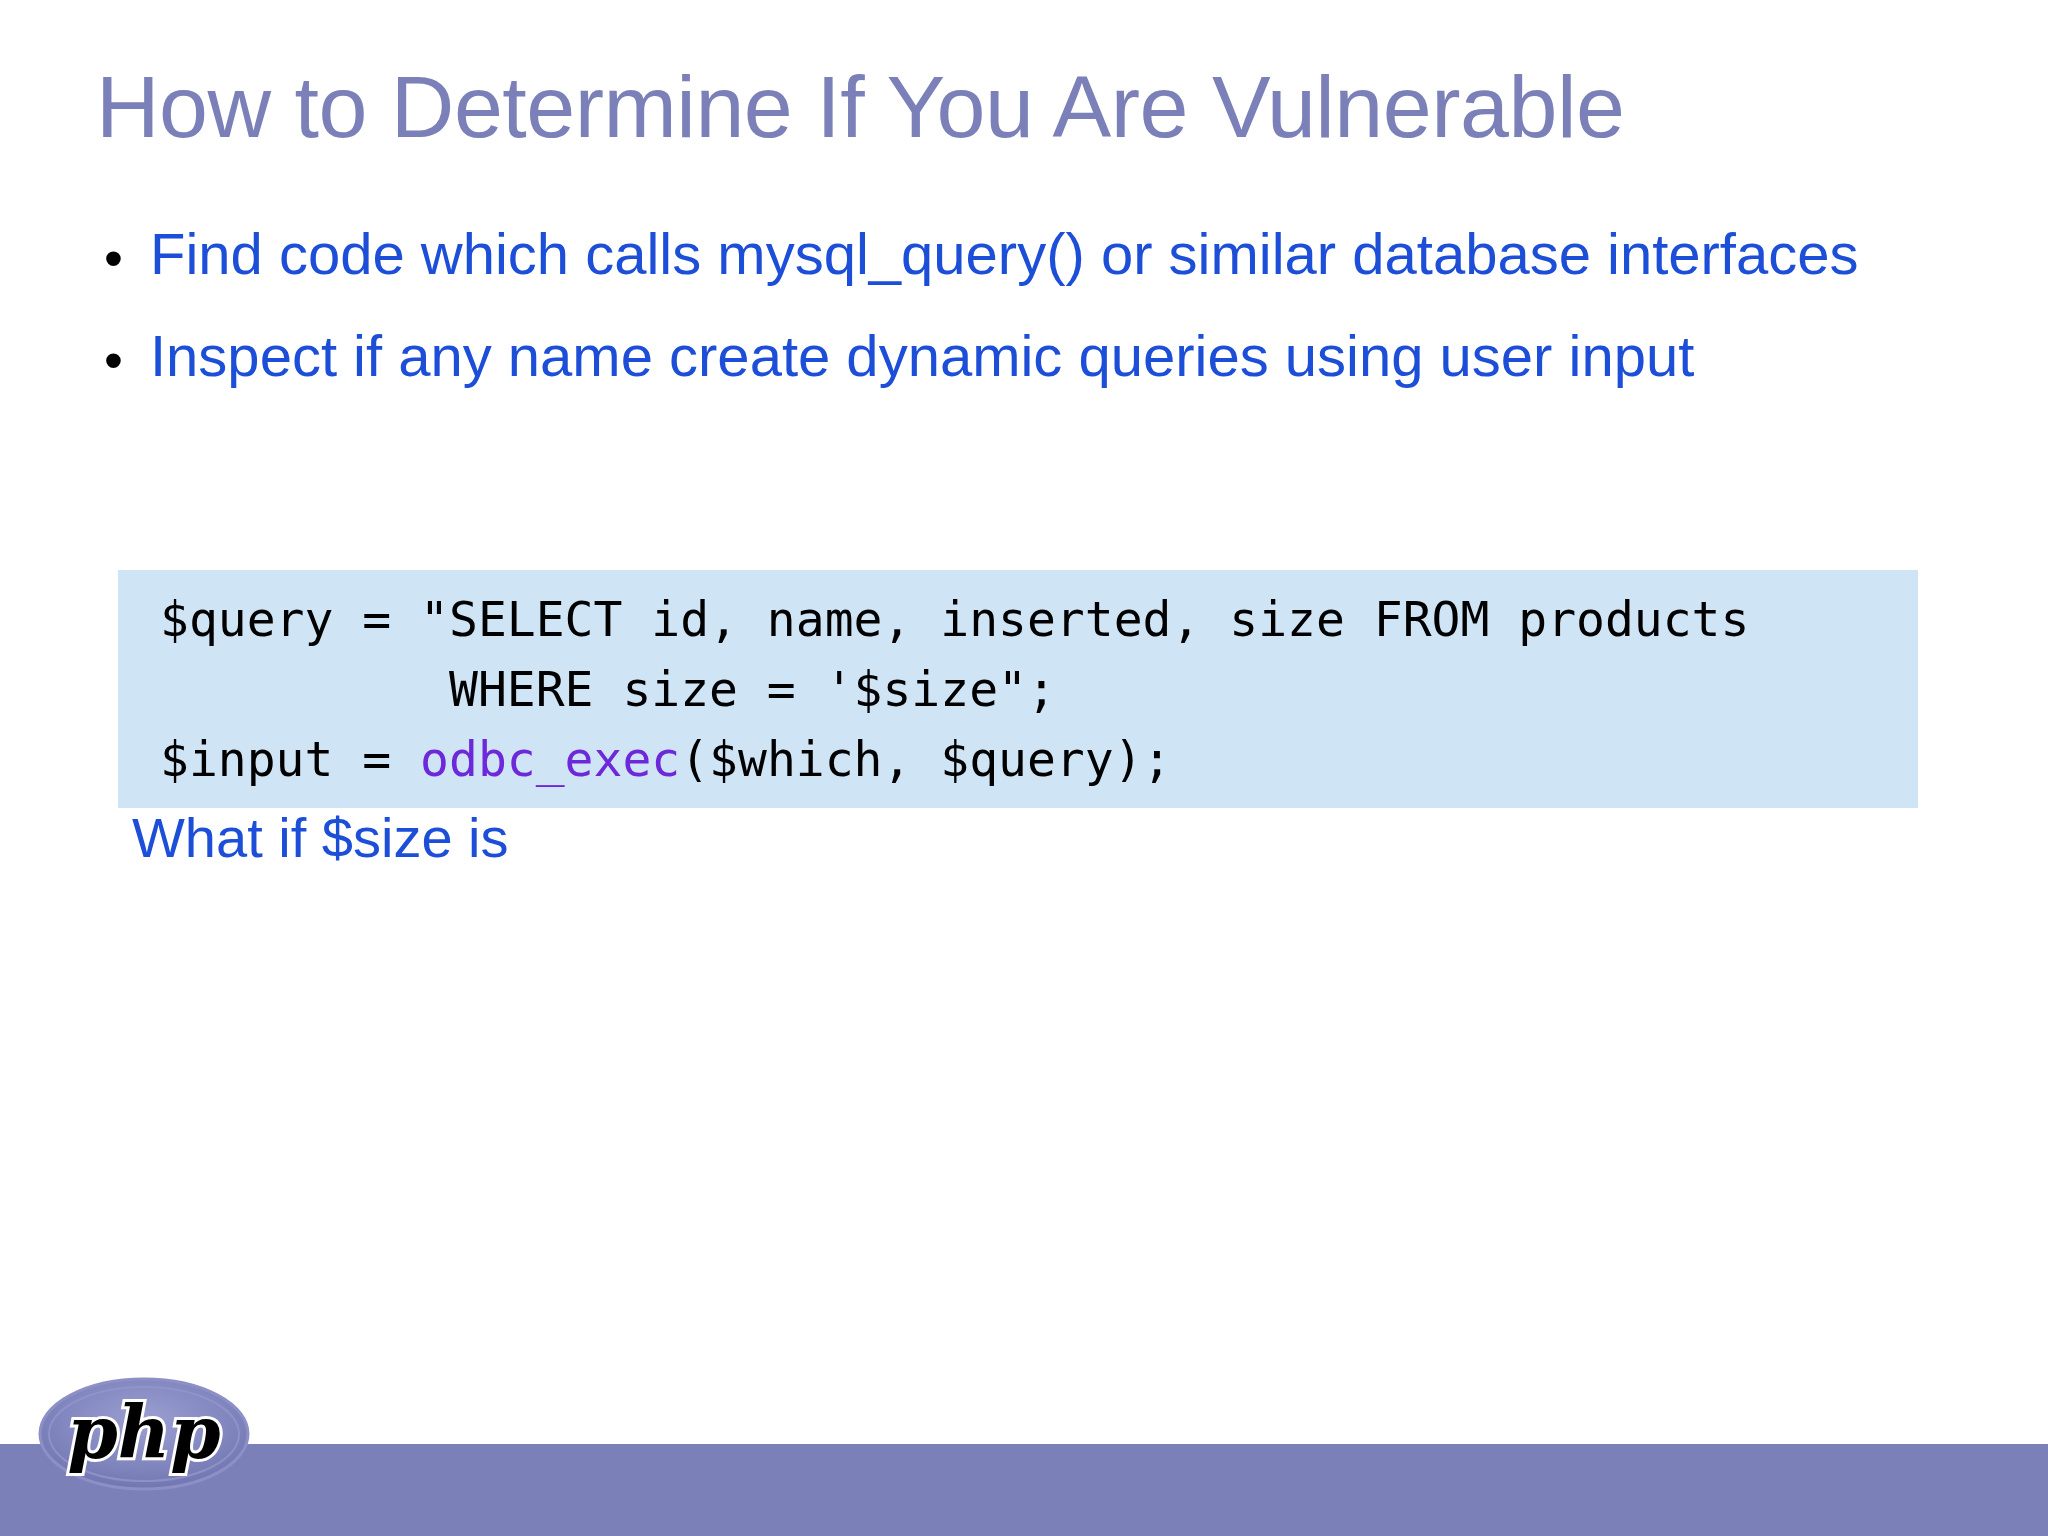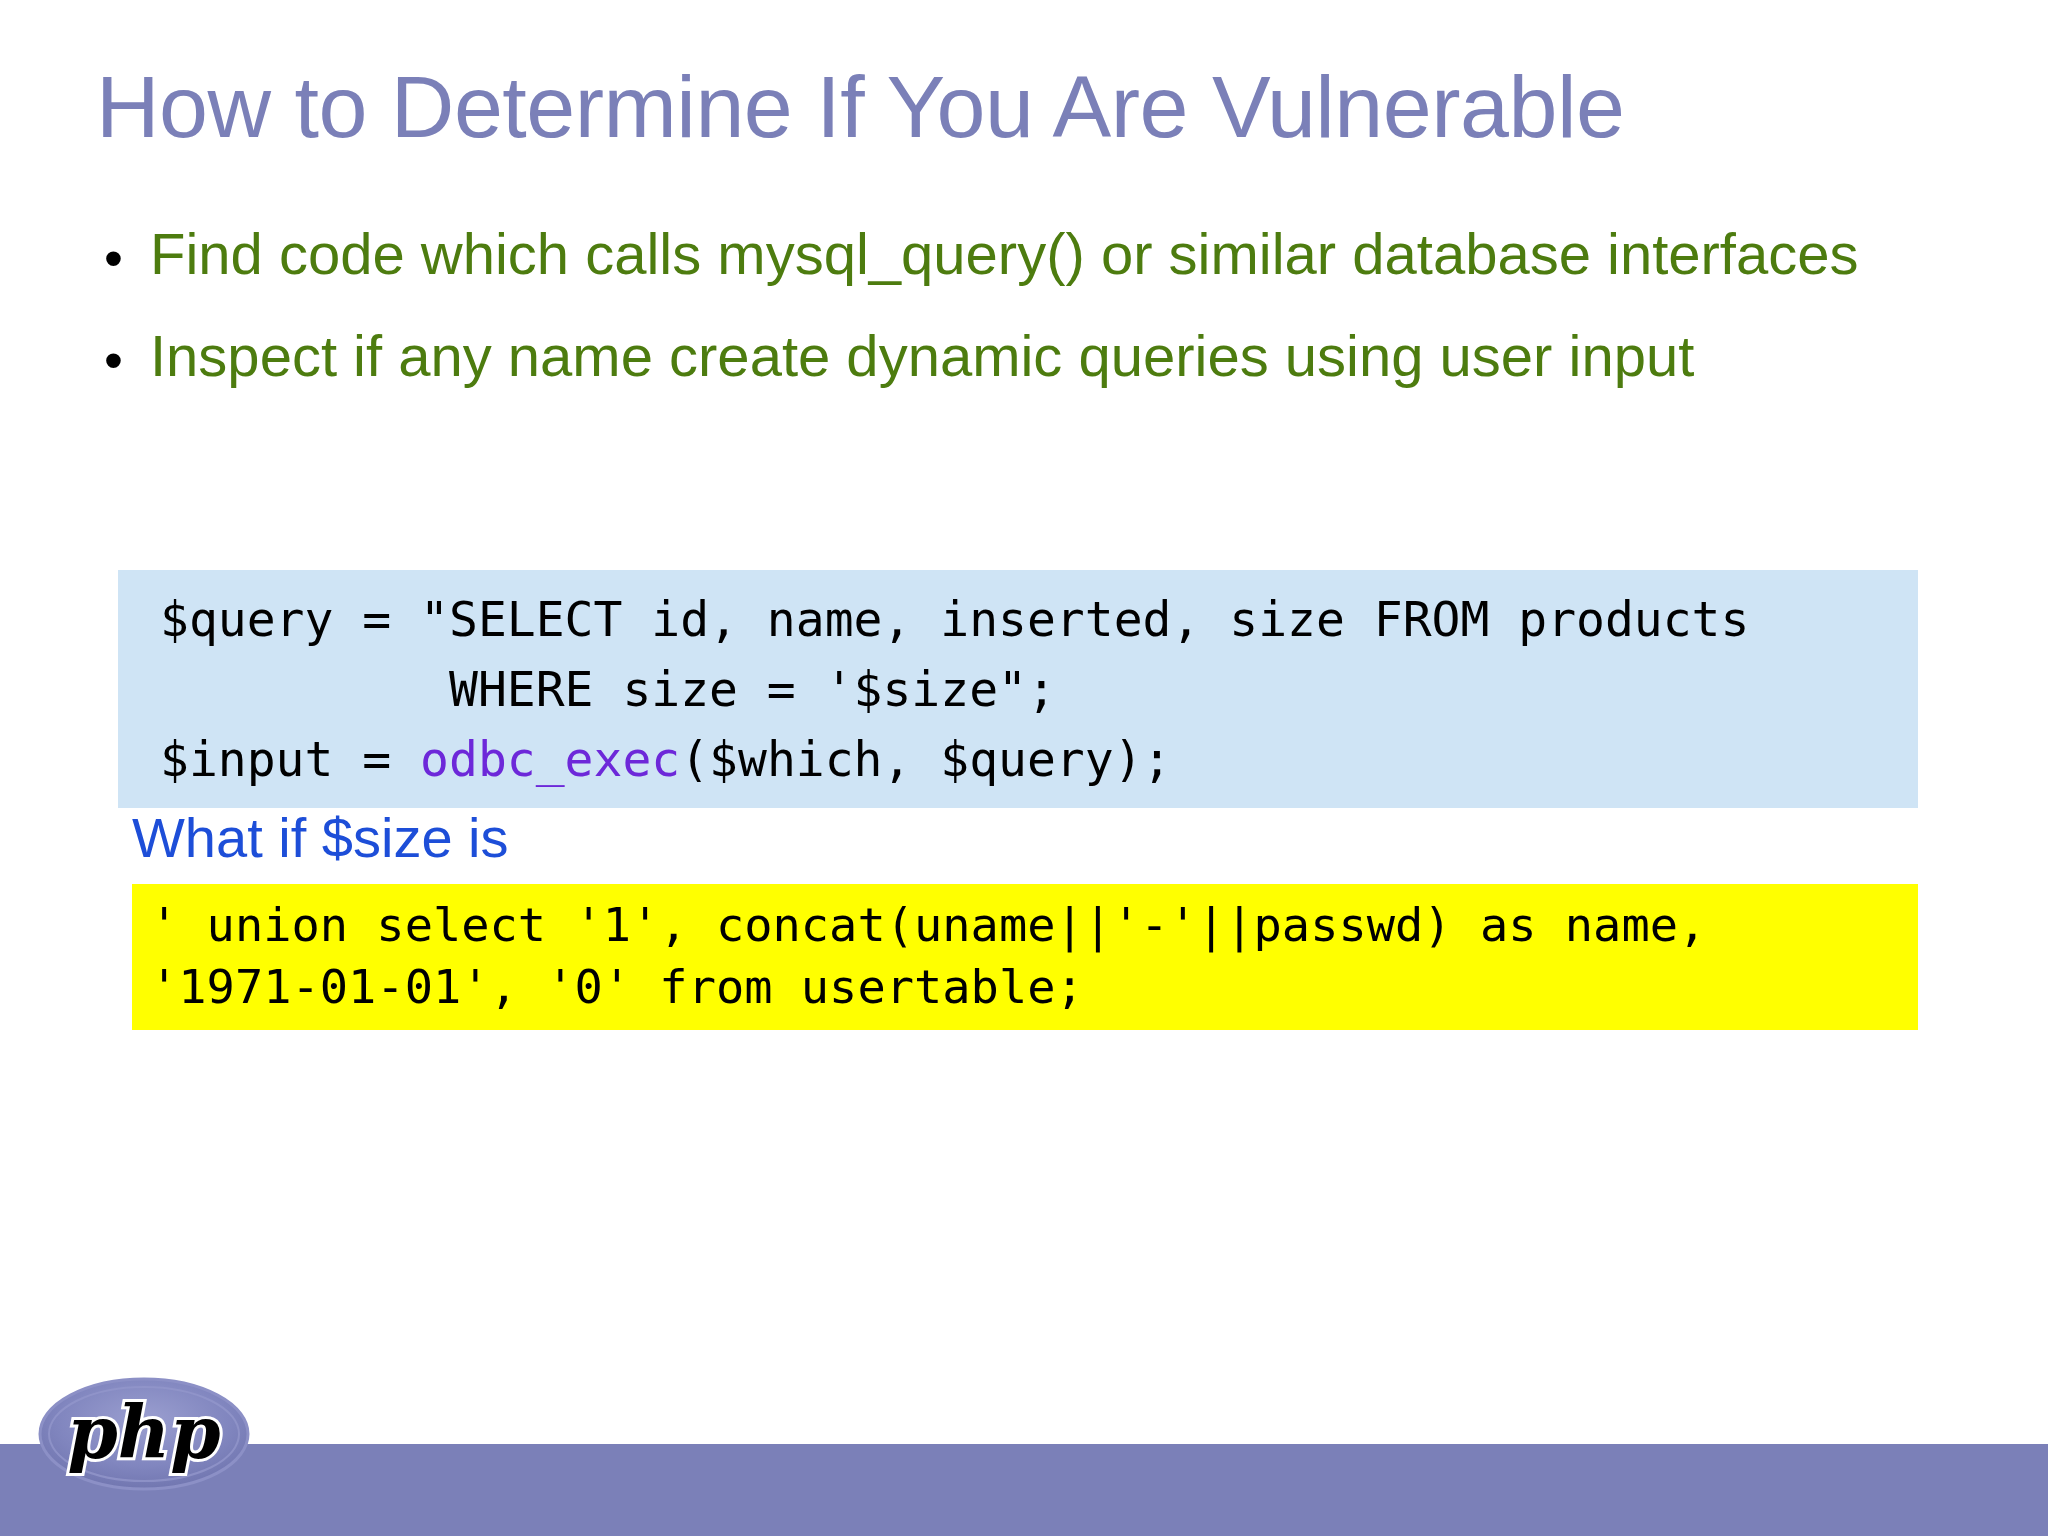--- a/index.html
+++ b/index.html
@@ -56,21 +56,21 @@
     line-height: 92px;
     color: #000000;
     text-align: left;
     padding-left: 8px;
     box-sizing: border-box;
   }
   .bullet-text {
     flex: 1 1 auto;
     font-size: 58px;
     line-height: 84px;
-    color: #4d7c0f;
+    color: #1d4ed8;
     font-weight: 400;
   }
 
   
   .code-block {
     position: absolute;
     left: 118px;
     top: 570px;
     width: 1800px;
     background: #cfe4f5;
@@ -162,24 +162,20 @@
   </div>
 
   <div class="code-block">
     <div class="code-line"><span>$query = "SELECT id, name, inserted, size FROM products</span></div>
     <div class="code-line"><span>          WHERE size = '$size";</span></div>
     <div class="code-line"><span>$input = </span><span class="fn-red">odbc_exec</span><span>($which, $query);</span></div>
   </div>
 
   <div class="whatif">What if $size is</div>
 
-  <div class="inject-block">
-    <div class="inject-line">' union select '1', concat(uname||'-'||passwd) as name,</div>
-    <div class="inject-line">'1971-01-01', '0' from usertable;</div>
-  </div>
 
   <div class="footer-bar"></div>
 
   <div class="php-logo">
     <svg viewBox="0 0 212 116" xmlns="http://www.w3.org/2000/svg">
       <defs>
         <radialGradient id="phpg" cx="50%" cy="38%" r="68%">
           <stop offset="0%" stop-color="#9b9fd0"></stop>
           <stop offset="60%" stop-color="#8186bf"></stop>
           <stop offset="100%" stop-color="#6d72ac"></stop>

